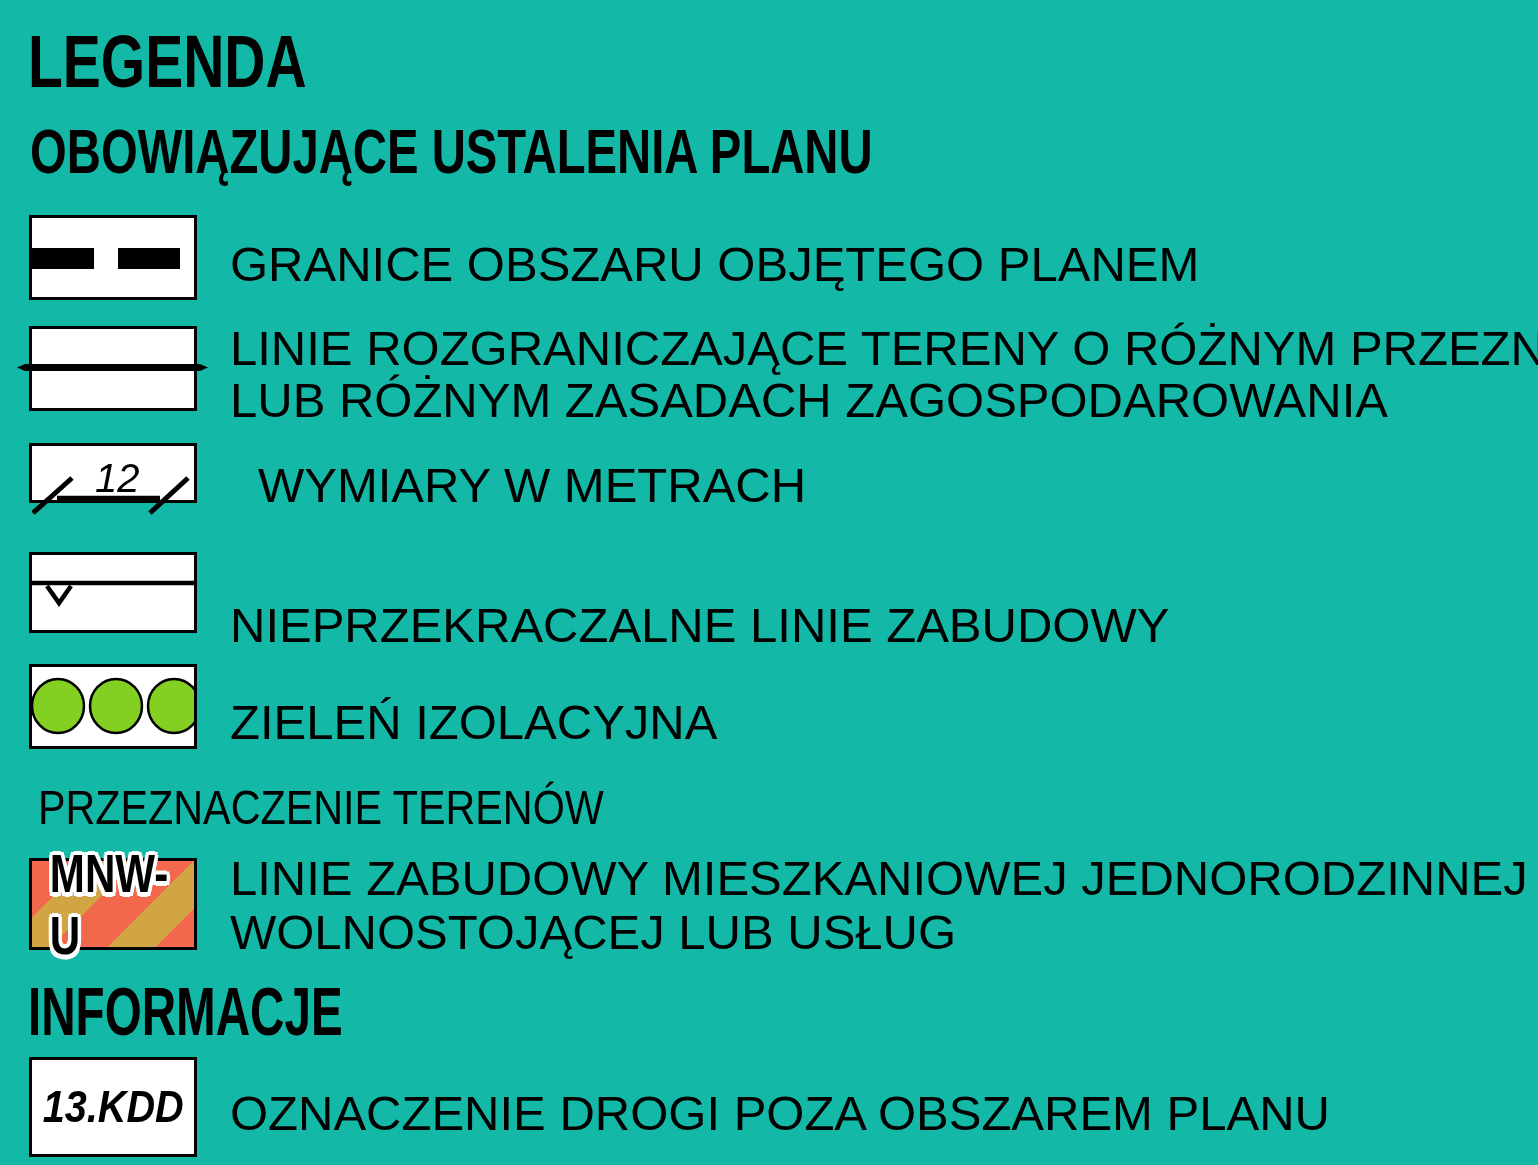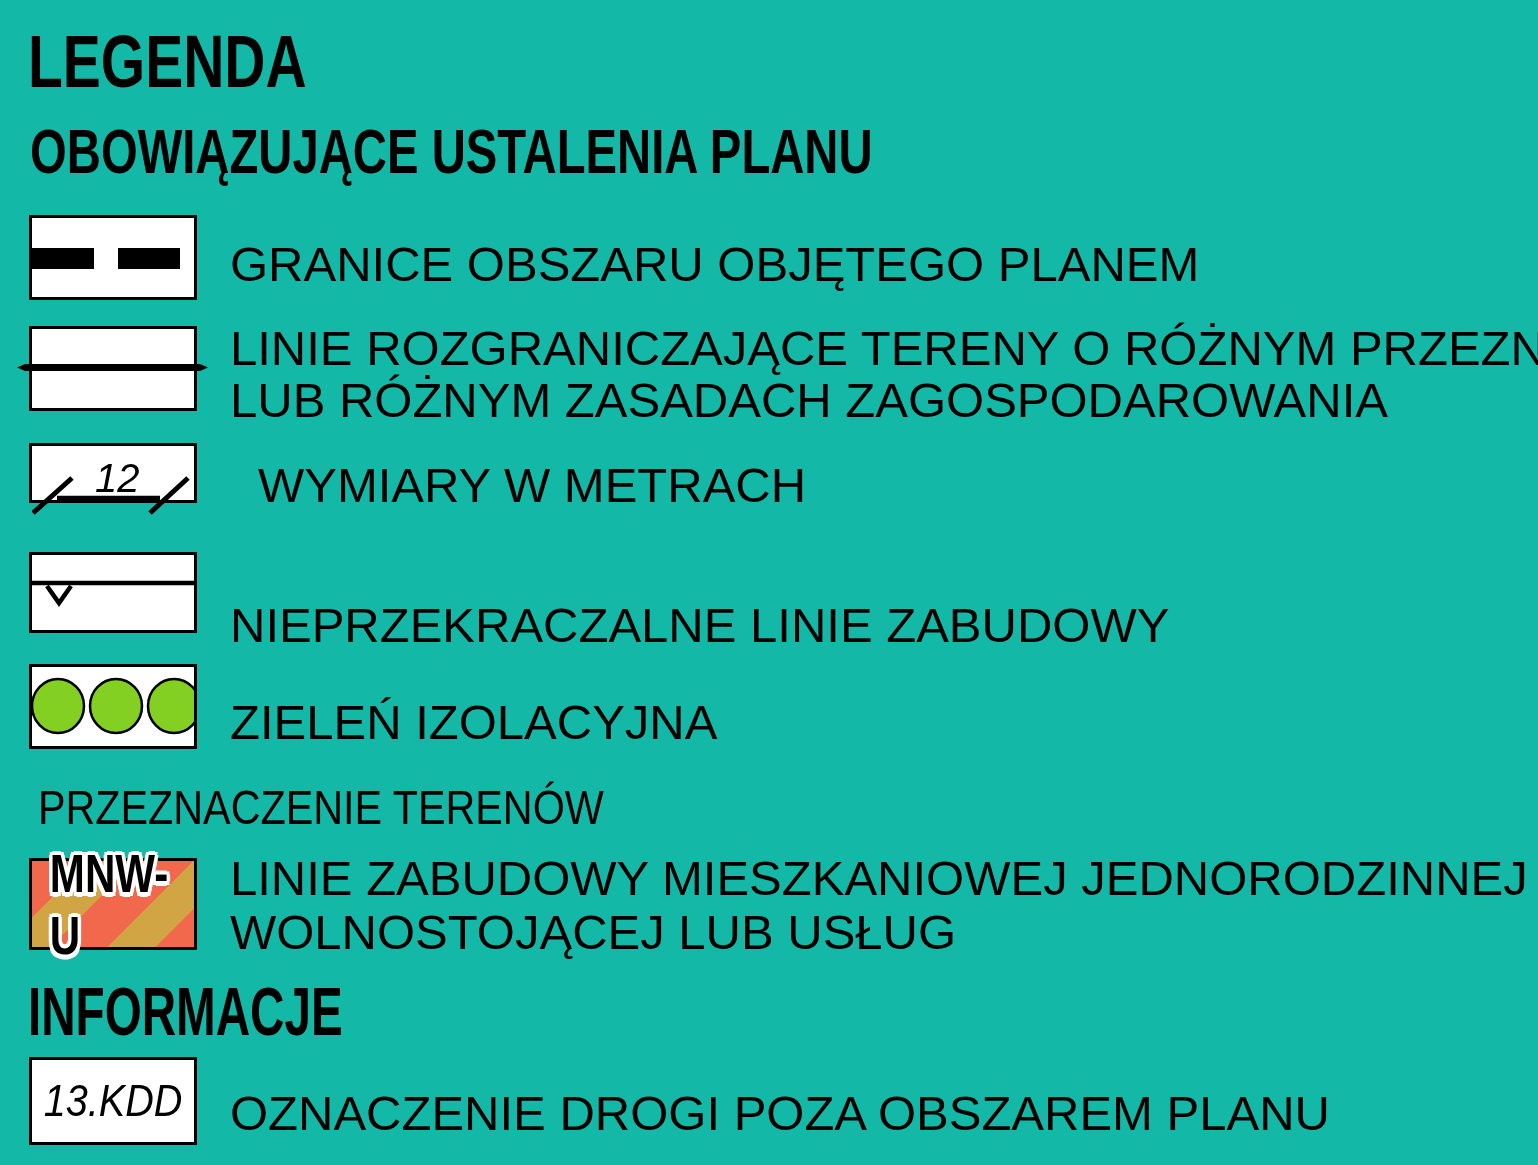--- a/index.html
+++ b/index.html
@@ -93,18 +93,18 @@
   <div class="abs h-sub" style="left:38px;top:784px;">PRZEZNACZENIE TERENÓW</div>
 
   <div class="symbox swatch-mnwu" style="top:858px;height:92px;">
     <span class="code-mnwu">MNW-U</span>
   </div>
   <div class="abs lbl" style="left:230px;top:854px;">LINIE ZABUDOWY MIESZKANIOWEJ JEDNORODZINNEJ</div>
   <div class="abs lbl" style="left:230px;top:908px;">WOLNOSTOJĄCEJ LUB USŁUG</div>
 
   <div class="abs h-info" style="left:28px;top:977px;">INFORMACJE</div>
 
-  <div class="symbox codebox" style="top:1057px;height:88px;">
+  <div class="symbox codebox" style="top:1057px;height:100px;font-weight:bold;">
     <span class="code-kdd">13.KDD</span>
   </div>
   <div class="abs lbl" style="left:230px;top:1073px;margin-top:16px;">OZNACZENIE DROGI POZA OBSZAREM PLANU</div>
 
 </div>
 
 </body></html>

